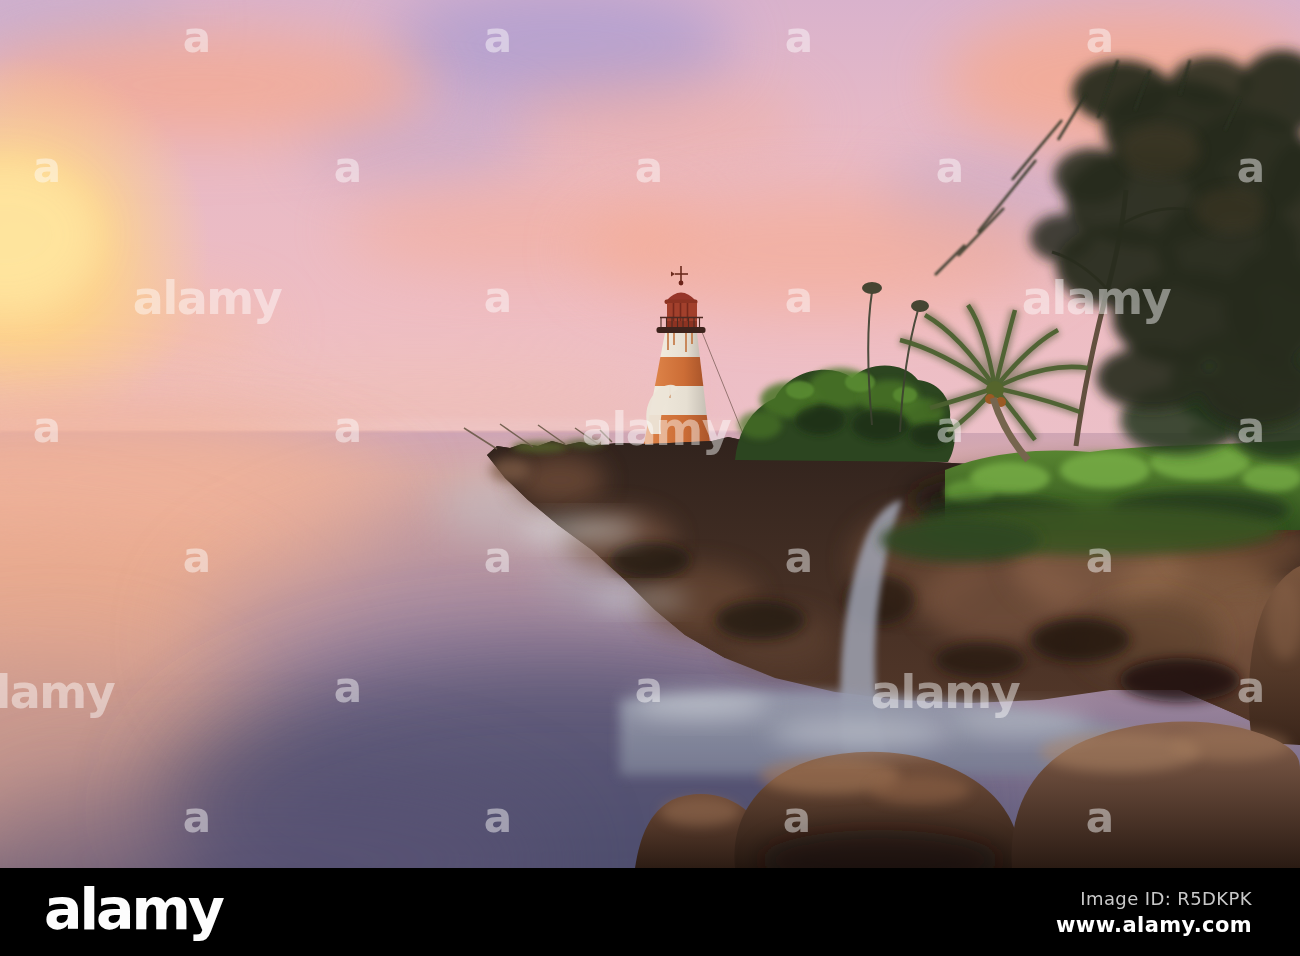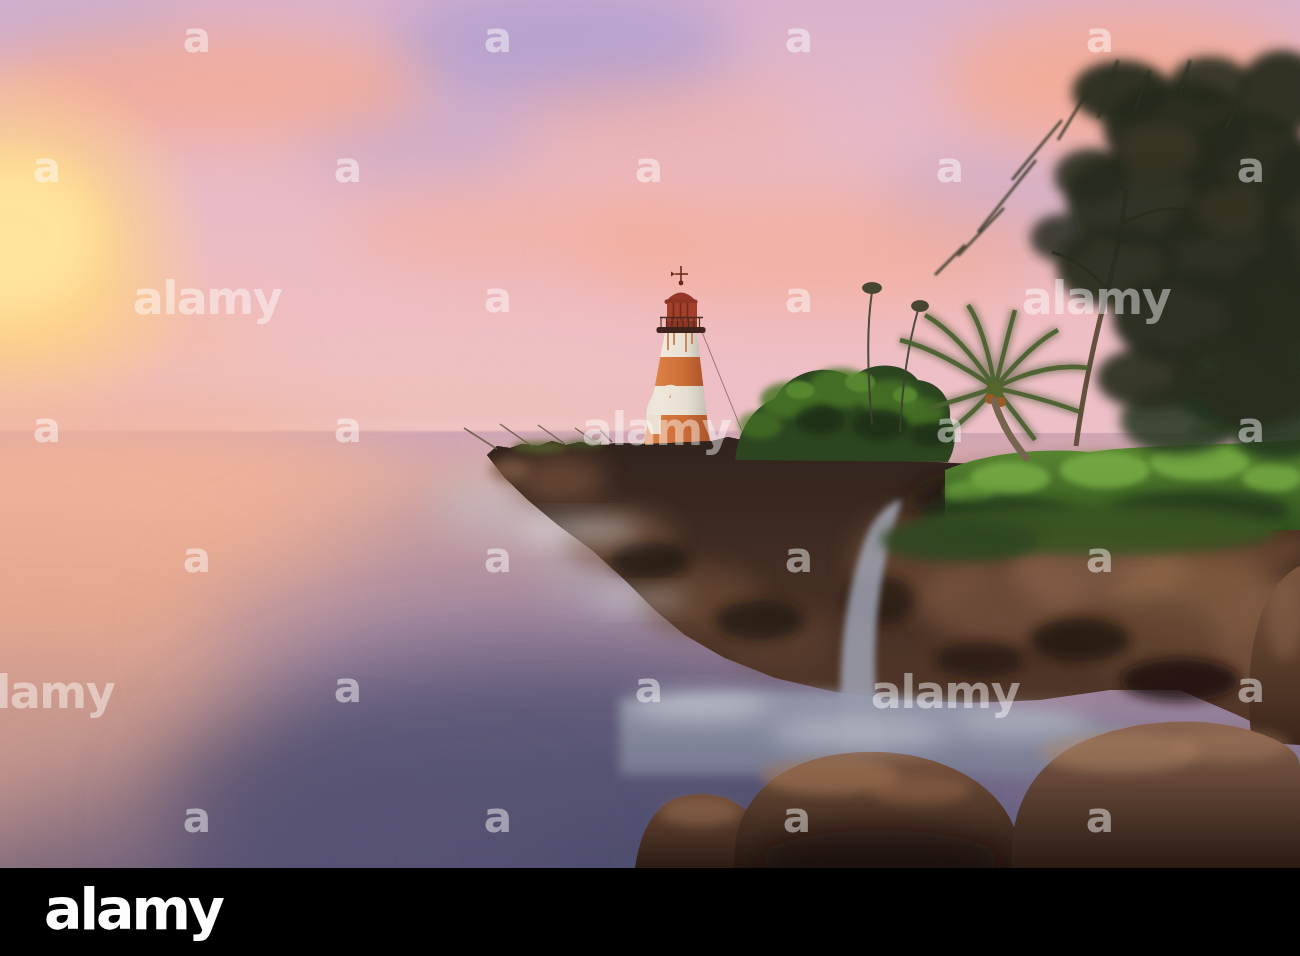--- a/index.html
+++ b/index.html
@@ -409,14 +409,18 @@
         <span class="wm wm-small" style="left: 1251px; top: 690px;">a</span>
         <span class="wm wm-small" style="left: 197px; top: 820px;">a</span>
         <span class="wm wm-small" style="left: 498px; top: 820px;">a</span>
         <span class="wm wm-small" style="left: 797px; top: 820px;">a</span>
         <span class="wm wm-small" style="left: 1100px; top: 820px;">a</span>
       </div>
   </div>
 
   <div class="footer" style="background: rgb(0, 0, 0);">
     <div class="logo">alamy</div>
+    <div class="meta">
+      <div class="iid">Image ID: R5DKPK</div>
+      <div class="url">www.alamy.com</div>
+    </div>
   </div>
 </div>
 
 </body></html>

